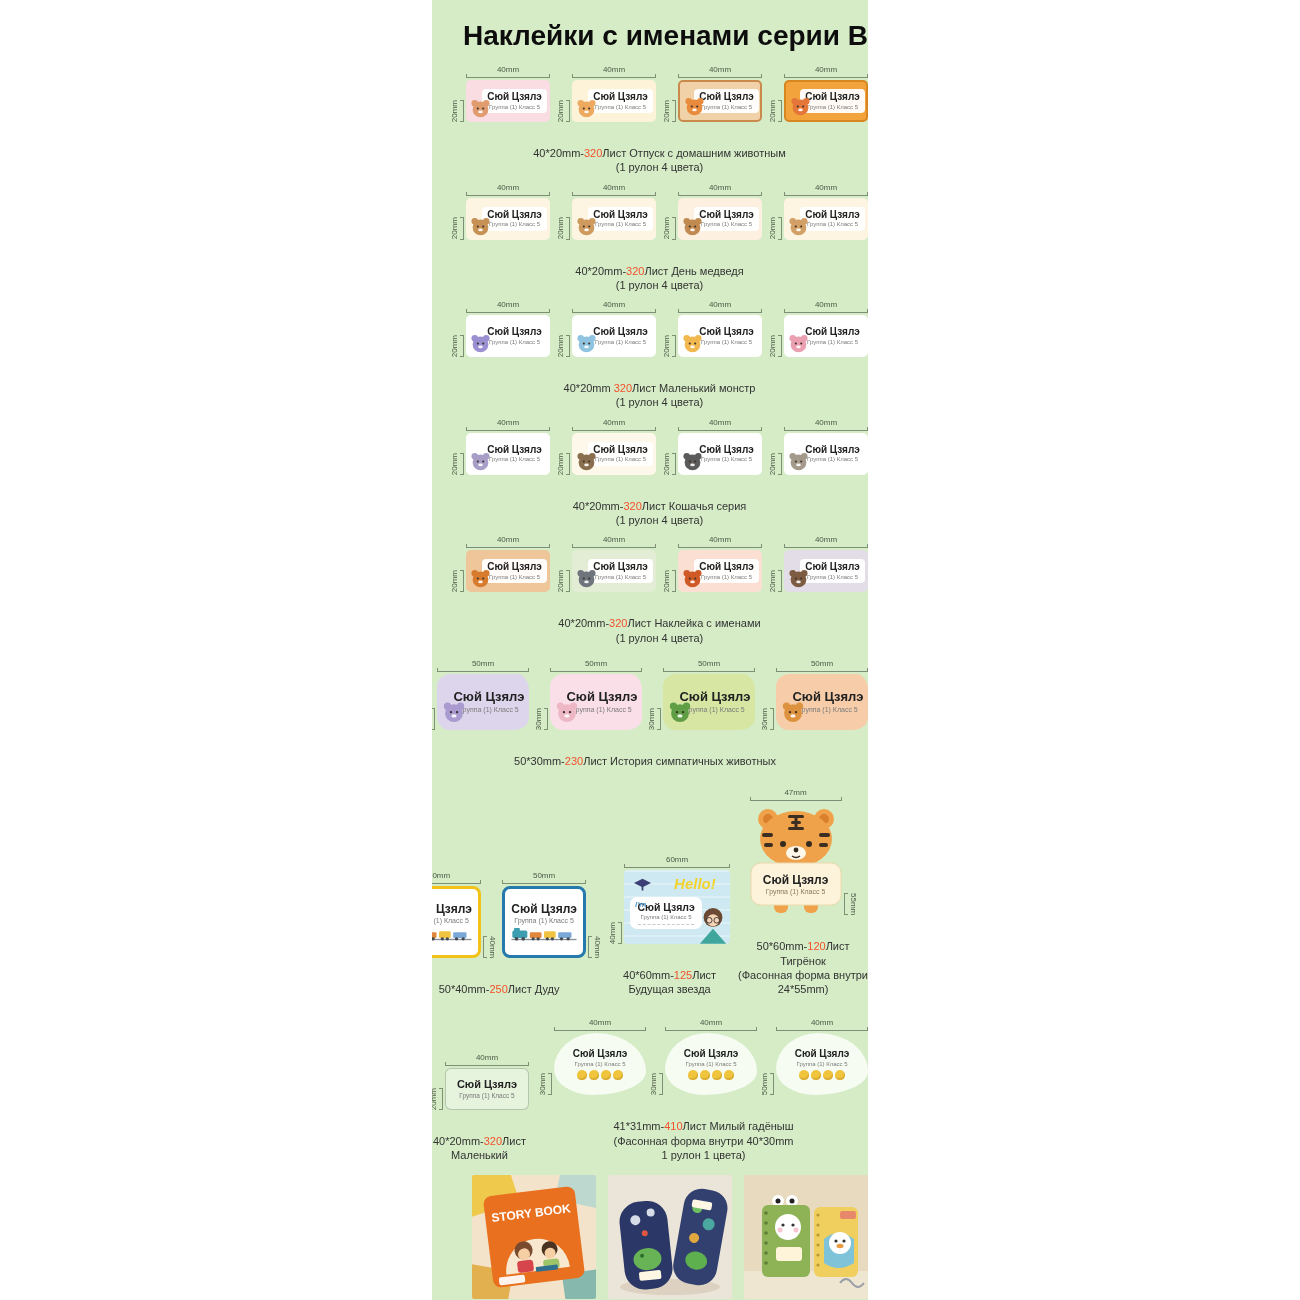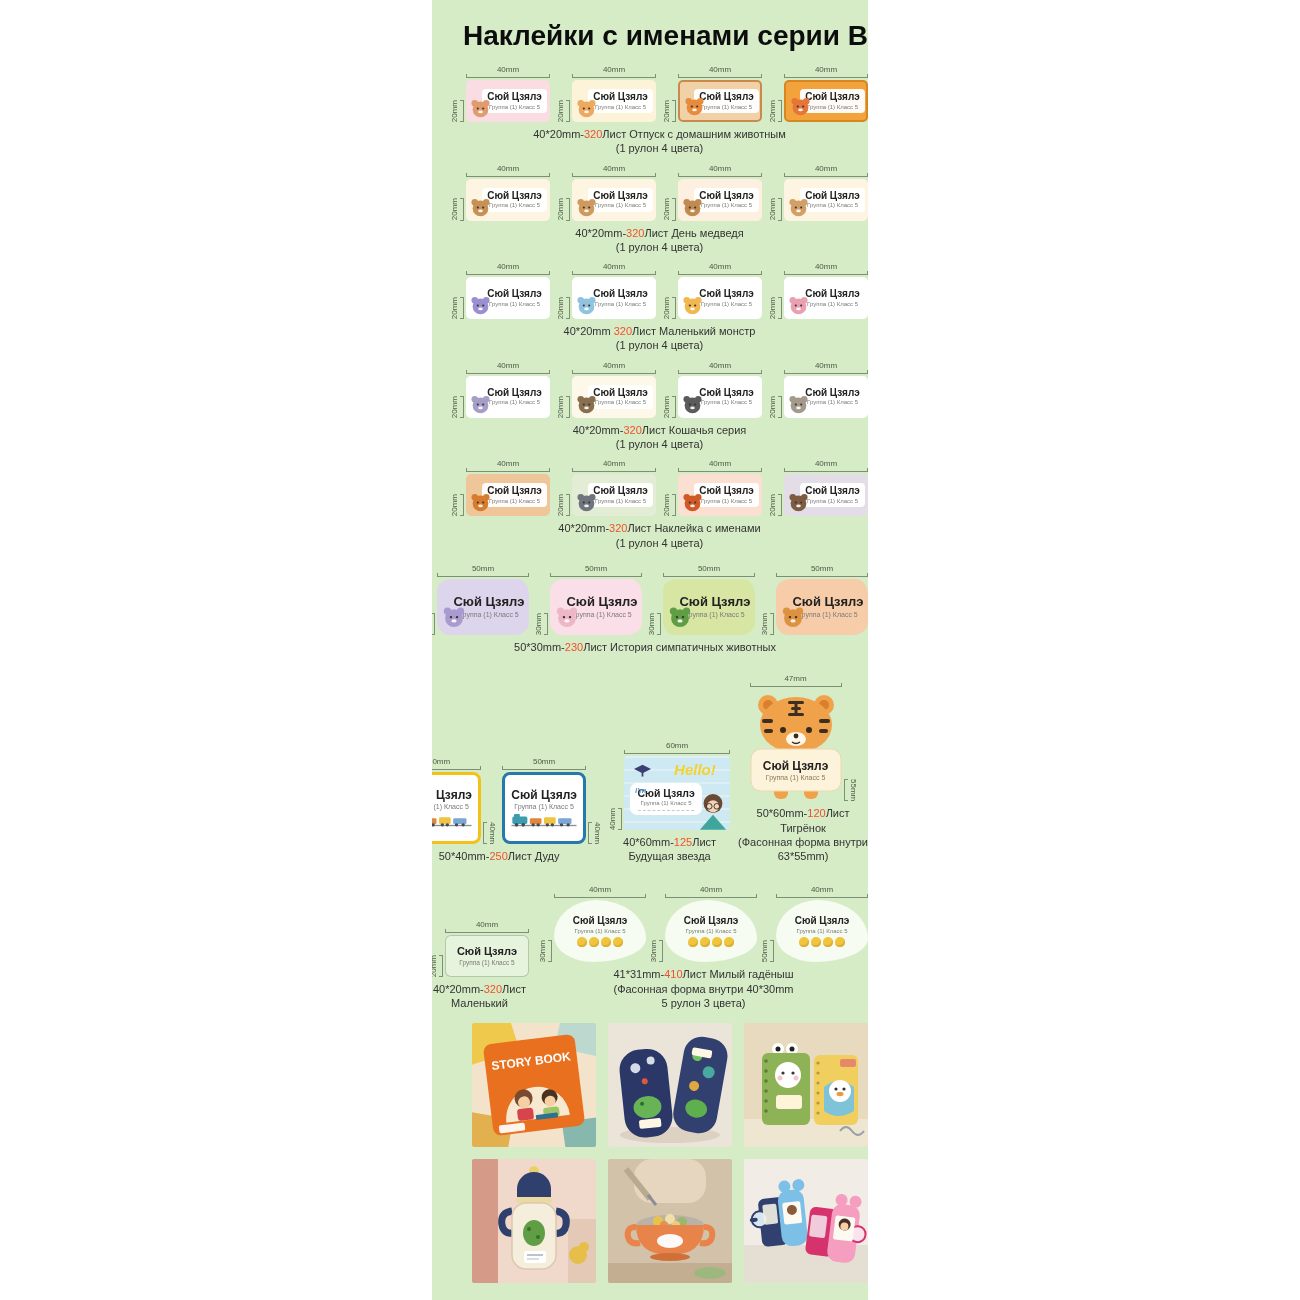--- a/index.html
+++ b/index.html
@@ -37,21 +37,21 @@
   .ilabel { text-align:center; }
   .nm  { font-size:10px; font-weight:700; color:#222; white-space:nowrap; line-height:1.25; }
   .sub { font-size:6px; color:#7a7a7a; white-space:nowrap; line-height:1.25; }
 
   .g5030 .sticker { width:92px; height:56px; border-radius:14px 12px 16px 12px / 12px 16px 12px 14px; }
   .g5030 .animal { position:absolute; left:4px; bottom:6px; width:26px; height:26px; }
   .g5030 .ilabel { background:transparent; padding:0; margin-left:12px; }
   .g5030 .nm { font-size:13px; }
   .g5030 .sub { font-size:7px; }
 
-  .caption { margin:5px 0 0; text-align:center; font-size:11px; color:#333; line-height:1.3; }
+  .caption { margin:24px 0 0; text-align:center; font-size:11px; color:#333; line-height:1.3; }
   .caption .line { display:block; white-space:nowrap; }
   .num { color:#f4502c; }
 
   
   .r7 { display:flex; align-items:flex-end; gap:8px; margin-top:12px; }
   .r7col { display:flex; flex-direction:column; align-items:center; }
   .pair { display:flex; gap:6px; align-items:flex-end; }
   .swrapR { display:grid; grid-template-columns:auto auto; column-gap:2px; row-gap:2px; align-items:end; }
   .swrapR .dimt { grid-column:1; }
   .swrapR .stk { grid-column:1; grid-row:2; }
@@ -845,21 +845,21 @@
               </div>
             </div>
             <div class="dimsR">
                 <span class="lb">55mm</span>
               </div>
           </div>
           <p class="caption">
             <span class="line"><span>50*60mm-</span><span class="num">120</span><span>Лист</span></span>
             <span class="line">Тигрёнок</span>
             <span class="line">(Фасонная форма внутри</span>
-            <span class="line">63*55mm)</span>
+            <span class="line">24*55mm)</span>
           </p>
         </div>
       </div>
     </section>
 
     <section class="block">
       <div class="r8">
         <div class="r8col">
           <div class="swrap">
             <div class="dimt">40mm</div>
@@ -917,21 +917,21 @@
                   <div class="sub">Группа (1) Класс 5</div>
                   <div class="ducks">
                     <span class="duck"></span><span class="duck"></span><span class="duck"></span><span class="duck"></span>
                   </div>
                 </div>
               </div>
             </div>
           <p class="caption">
             <span class="line"><span>41*31mm-</span><span class="num">410</span><span>Лист  Милый гадёныш</span></span>
             <span class="line">(Фасонная форма внутри 40*30mm</span>
-            <span class="line">5 рулон 3 цвета)</span>
+            <span class="line">1 рулон 1 цвета)</span>
           </p>
         </div>
       </div>
     </section>
 
 
     <div class="photos">
       <figure class="photo">
         <svg viewBox="0 0 124 124">
           <rect width="124" height="124" fill="#f4e3cb"></rect>

